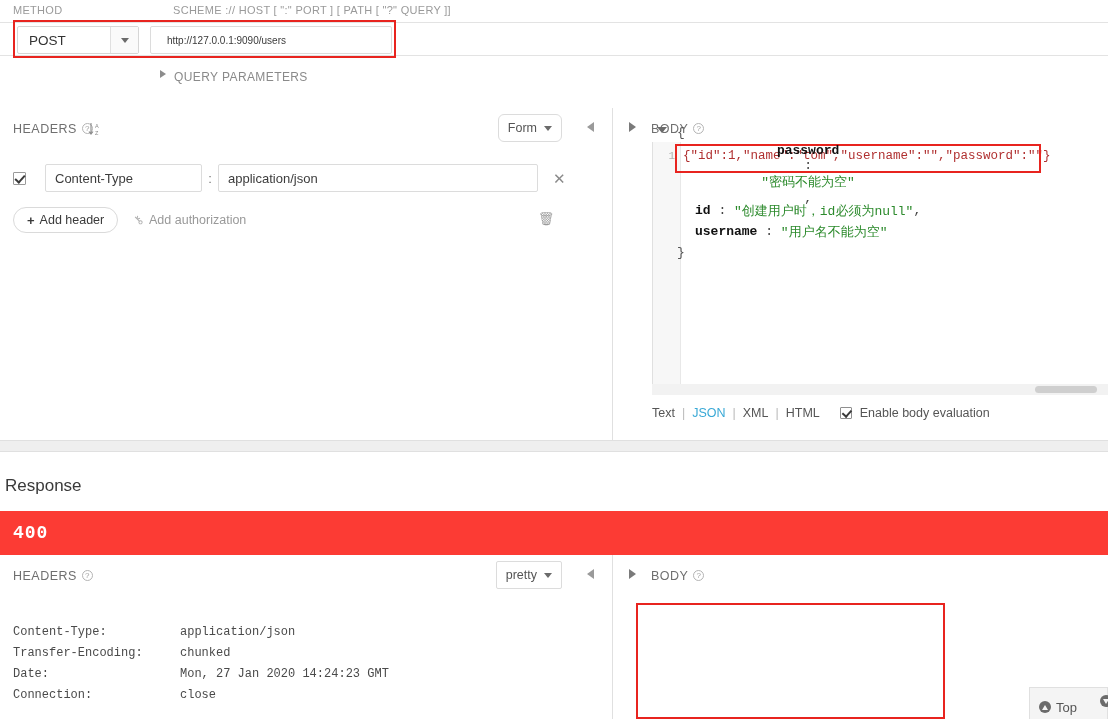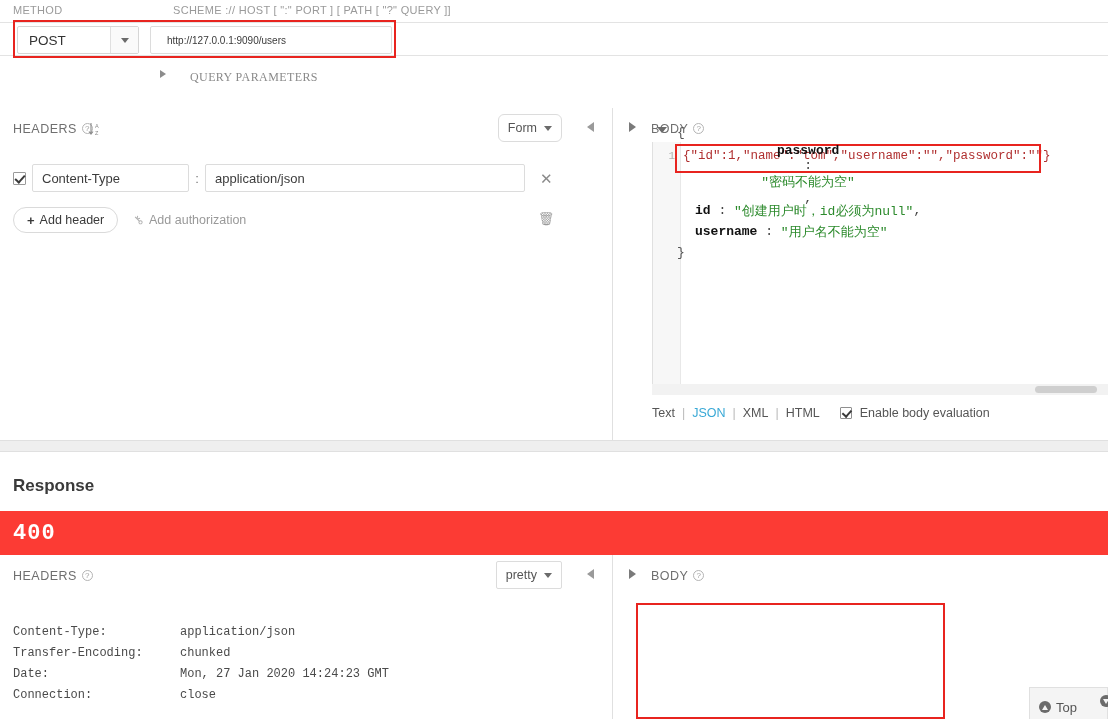--- a/index.html
+++ b/index.html
@@ -36,21 +36,21 @@
     position: absolute; left: 150px; top: 3px; width: 242px; height: 28px;
     border: 1px solid #dcdcdc; border-radius: 2px; background: #fff;
     display: flex; align-items: center; padding-left: 16px;
     font-size: 10px; color: #3a3a3a;
   }
   .url-rest { position: absolute; left: 396px; top: 3px; right: 0; height: 28px; background: #fff; }
 
   .redbox { position: absolute; border: 2.5px solid #e8241f; pointer-events: none; }
   #redbox-url { left: 13px; top: 20px; width: 383px; height: 38px; }
 
-  .queryparams { position: absolute; left: 160px; top: 70px; display: flex; align-items: flex-start; gap: 24px; font-family: Liberation Serif, serif; }
+  .queryparams { position: absolute; left: 160px; top: 70px; display: flex; align-items: flex-start; gap: 8px; }
   .tri-right { width: 0; height: 0; border-top: 4px solid transparent; border-bottom: 4px solid transparent; border-left: 6px solid #8c8c8c; }
   .queryparams .qtext { font-size: 12px; color: #8a8a8a; letter-spacing: .4px; }
 
   
   .pane-left { position: absolute; left: 0; top: 108px; width: 613px; height: 332px; border-right: 1px solid #e0e0e0; }
   .pane-right { position: absolute; left: 614px; top: 108px; width: 494px; height: 332px; }
 
   .sec-head { position: relative; height: 44px; }
   .sec-title { position: absolute; left: 13px; top: 14px; font-size: 12.5px; color: #6f6f6f; letter-spacing: .5px; }
   .help-icon {
@@ -73,21 +73,21 @@
   .hdr-row { position: absolute; left: 0; top: 54px; width: 613px; height: 32px; display: flex; align-items: center; }
   .chk {
     width: 13px; height: 13px; border: 1px solid #9a9a9a; border-radius: 1px; background: #fff;
     margin-left: 13px; position: relative; flex: none;
   }
   .chk.on::after {
     content: ""; position: absolute; left: 3px; top: 0px; width: 4px; height: 8px;
     border: solid #3a3a3a; border-width: 0 2px 2px 0; transform: rotate(42deg);
   }
   .hdr-key {
-    margin-left: 6px; width: 157px; height: 28px; border: 1px solid #dcdcdc; border-radius: 2px;
+    margin-left: 19px; width: 157px; height: 28px; border: 1px solid #dcdcdc; border-radius: 2px;
     background: #fff; display: flex; align-items: center; padding-left: 9px; font-size: 13px; color: #3c3c3c; flex: none;
   }
   .hdr-colon { width: 16px; text-align: center; color: #777; font-size: 13px; flex: none; }
   .hdr-val {
     width: 320px; height: 28px; border: 1px solid #dcdcdc; border-radius: 2px; background: #fff;
     display: flex; align-items: center; padding-left: 9px; font-size: 13px; color: #3c3c3c; flex: none;
   }
   .x-icon { margin-left: 15px; font-size: 15px; color: #8a8a8a; line-height: 1; flex: none; }
 
   .hdr-actions { position: absolute; left: 0; top: 96px; width: 613px; height: 32px; display: flex; align-items: center; }
@@ -124,23 +124,23 @@
   .eval-chk.on::after {
     content: ""; position: absolute; left: 3px; top: 0px; width: 3.5px; height: 7px;
     border: solid #3a3a3a; border-width: 0 2px 2px 0; transform: rotate(42deg);
   }
 
   
   .splitter { position: absolute; left: 0; top: 440px; width: 1108px; height: 12px; background: #efefef; border-top: 1px solid #e0e0e0; border-bottom: 1px solid #e0e0e0; }
 
   
   .response-area { position: absolute; left: 0; top: 452px; width: 1108px; height: 267px; background: #fff; }
-  .resp-title { position: absolute; left: 13px; top: 24px; font-size: 17px; font-weight: bold; color: #3a3a3a; }
+  .resp-title { position: absolute; left: 5px; top: 24px; font-size: 17px; font-weight: normal; color: #3a3a3a; }
   .status-banner { position: absolute; left: 0; top: 59px; width: 1108px; height: 44px; background: #fc3b34; display: flex; align-items: center; }
-  .status-code { margin-left: 13px; font-family: "Liberation Mono", monospace; font-size: 22px; font-weight: bold; color: #fff; letter-spacing: 1px; }
+  .status-code { margin-left: 13px; font-family: "Liberation Mono", monospace; font-size: 18px; font-weight: bold; color: #fff; letter-spacing: 1px; }
 
   .resp-left { position: absolute; left: 0; top: 103px; width: 613px; height: 164px; border-right: 1px solid #e0e0e0; }
   .resp-right { position: absolute; left: 614px; top: 103px; width: 494px; height: 164px; }
 
   .pretty-btn {
     position: absolute; right: 50px; top: 6px; min-width: 64px; height: 28px;
     border: 1px solid #dcdcdc; background: #fff; border-radius: 2px;
     display: flex; align-items: center; justify-content: center; gap: 7px;
     font-size: 12.5px; color: #555; padding: 0 9px;
   }

